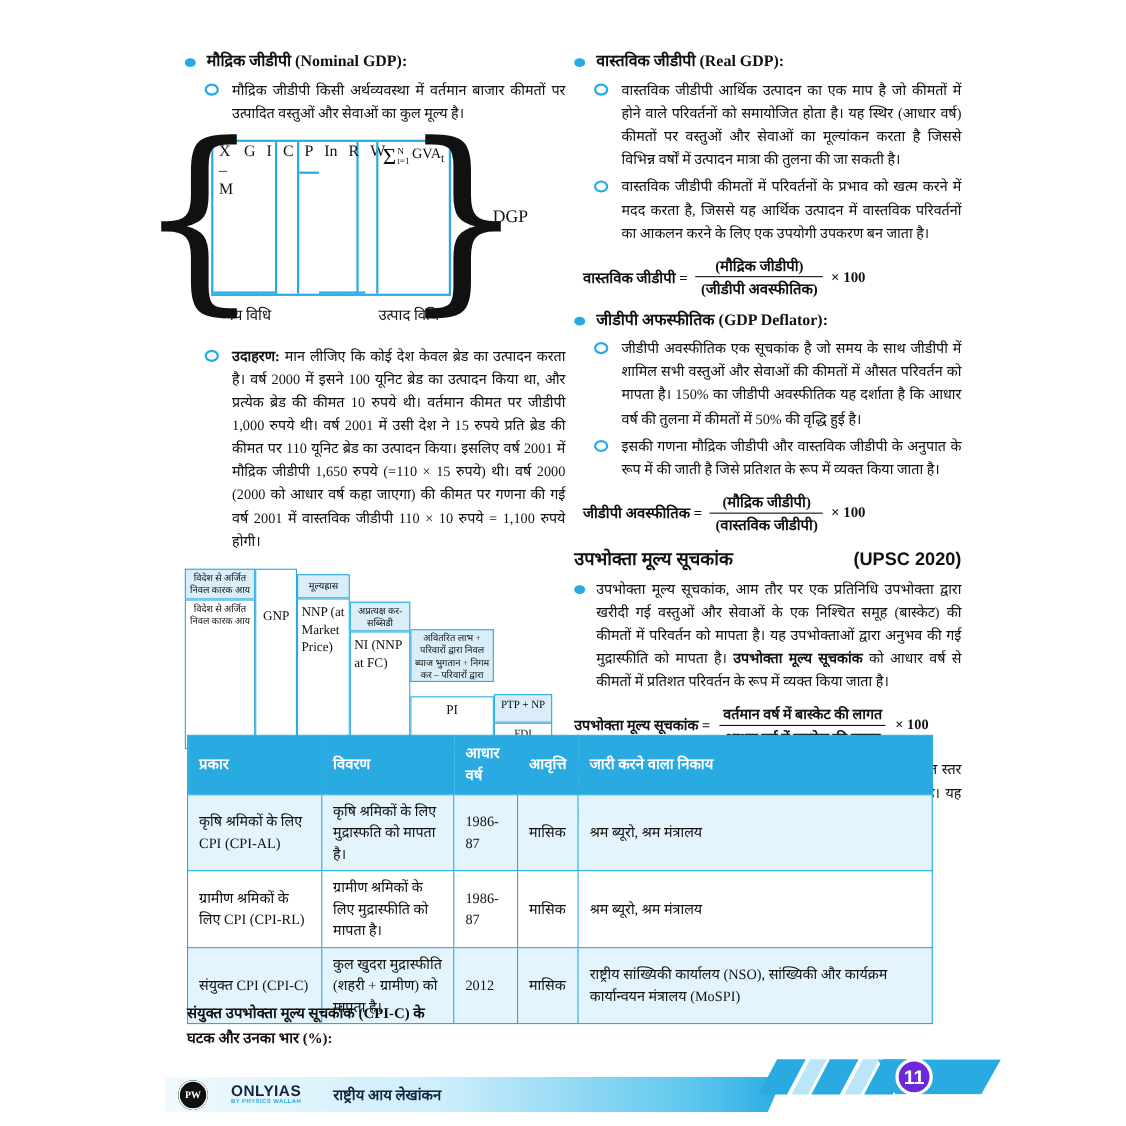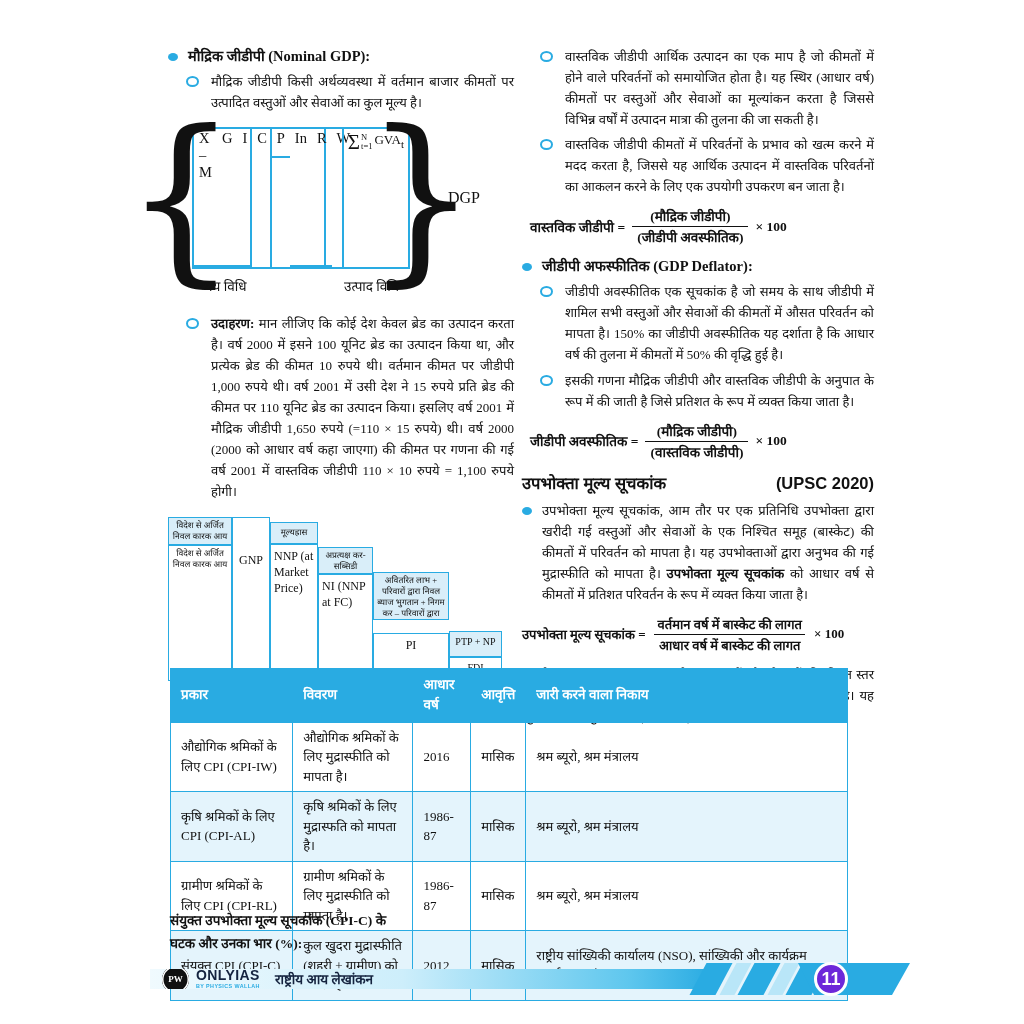--- a/index.html
+++ b/index.html
@@ -55,24 +55,24 @@
   .cpi-table{position:absolute;left:170px;top:668px;width:678px;border-collapse:collapse;
              font-size:13px;line-height:1.5;}
   .cpi-table th,.cpi-table td{border:1.6px solid #29abe2;padding:5px 10px;vertical-align:middle;text-align:left;}
   .cpi-table th{background:#29abe2;color:#fff;font-weight:bold;font-size:13.5px;padding:6px 10px;}
   .cpi-table tr.alt td{background:#e4f4fc;}
   .cpi-table td{height:48px;}
   
   .note{position:absolute;left:170px;top:910px;font-weight:bold;font-size:13.5px;line-height:1.7;}
   
   .footer{position:absolute;left:150px;top:962px;width:762px;height:34px;}
-  .f-bar{position:absolute;left:0;top:7px;width:562px;height:20px;
+  .f-bar{position:absolute;left:0;top:17px;width:562px;height:32px;
          background:linear-gradient(90deg,#f0fafe 0%,#cdeefb 45%,#5fc7ee 85%,#29abe2 100%);
          clip-path:polygon(0 0,100% 0,calc(100% - 14px) 100%,0 100%);
-         display:flex;align-items:center;padding-left:12px;box-sizing:border-box;gap:7px;}
+         display:flex;align-items:center;padding-left:12px;box-sizing:border-box;gap:21px;}
   .f-logo{width:27px;height:27px;border-radius:50%;background:#101010;color:#fff;
           display:flex;flex-direction:column;align-items:center;justify-content:center;
           font-size:9px;line-height:8px;font-weight:bold;box-shadow:inset 0 0 0 1.5px #fff,inset 0 0 0 3px #101010;}
   .f-brand{display:flex;flex-direction:column;line-height:1;}
   .f-brand-name{font-family:Liberation Sans, sans-serif;font-weight:bold;
                 font-size:14px;letter-spacing:.4px;color:#14233f;}
   .f-brand-sub{font-family:"Liberation Sans","DejaVu Sans",sans-serif;font-weight:bold;
                font-size:5.4px;color:#29abe2;letter-spacing:.4px;margin-top:2px;}
   .f-title{font-weight:bold;font-size:13.5px;color:#14233f;margin-left:8px;}
   .chev{position:absolute;top:1px;height:32px;transform:skewX(-28deg);}
@@ -152,20 +152,24 @@
       <div class="d2cell latin" style="left:150px;top:57px;width:55px;height:107px">NI (NNP at FC)</div>
       <div class="d2cell tiny shaded" style="left:205px;top:55px;width:76px;height:48px">अवितरित लाभ + परिवारों द्वारा निवल ब्याज भुगतान + निगम कर – परिवारों द्वारा प्राप्त अंतरण</div>
       <div class="d2cell latin center" style="left:205px;top:116px;width:76px;height:48px">PI</div>
       <div class="d2cell latin center shaded" style="left:281px;top:114px;width:53px;height:26px;font-size:10px">PTP + NP</div>
       <div class="d2cell latin center" style="left:281px;top:140px;width:53px;height:24px;font-size:10px">FDI</div>
     </div>
   </div>
 
   <div class="col-right">
 
+    <div class="b-item">
+      <span class="b1-dot"></span>
+      <span class="b-head">वास्तविक जीडीपी (Real GDP):</span>
+    </div>
     <div class="b-item sub">
       <span class="b2-ring"></span>
       <span class="b-body">वास्तविक जीडीपी आर्थिक उत्पादन का एक माप है जो कीमतों में होने वाले परिवर्तनों को समायोजित होता है। यह स्थिर (आधार वर्ष) कीमतों पर वस्तुओं और सेवाओं का मूल्यांकन करता है जिससे विभिन्न वर्षों में उत्पादन मात्रा की तुलना की जा सकती है।</span>
     </div>
     <div class="b-item sub">
       <span class="b2-ring"></span>
       <span class="b-body">वास्तविक जीडीपी कीमतों में परिवर्तनों के प्रभाव को खत्म करने में मदद करता है, जिससे यह आर्थिक उत्पादन में वास्तविक परिवर्तनों का आकलन करने के लिए एक उपयोगी उपकरण बन जाता है।</span>
     </div>
 
     <div class="formula">
@@ -230,27 +234,20 @@
         <col style="width:330px">
     </colgroup>
     <tbody>
         <tr>
       <th>प्रकार</th>
       <th>विवरण</th>
       <th>आधार वर्ष</th>
       <th>आवृत्ति</th>
       <th>जारी करने वाला निकाय</th>
     </tr>
-    <tr>
-      <td>औद्योगिक श्रमिकों के लिए CPI (CPI-IW)</td>
-      <td>औद्योगिक श्रमिकों के लिए मुद्रास्फीति को मापता है।</td>
-      <td>2016</td>
-      <td>मासिक</td>
-      <td>श्रम ब्यूरो, श्रम मंत्रालय</td>
-    </tr>
     <tr class="alt">
       <td>कृषि श्रमिकों के लिए CPI (CPI-AL)</td>
       <td>कृषि श्रमिकों के लिए मुद्रास्फति को मापता है।</td>
       <td>1986-87</td>
       <td>मासिक</td>
       <td>श्रम ब्यूरो, श्रम मंत्रालय</td>
     </tr>
     <tr>
       <td>ग्रामीण श्रमिकों के लिए CPI (CPI-RL)</td>
       <td>ग्रामीण श्रमिकों के लिए मुद्रास्फीति को मापता है।</td>

